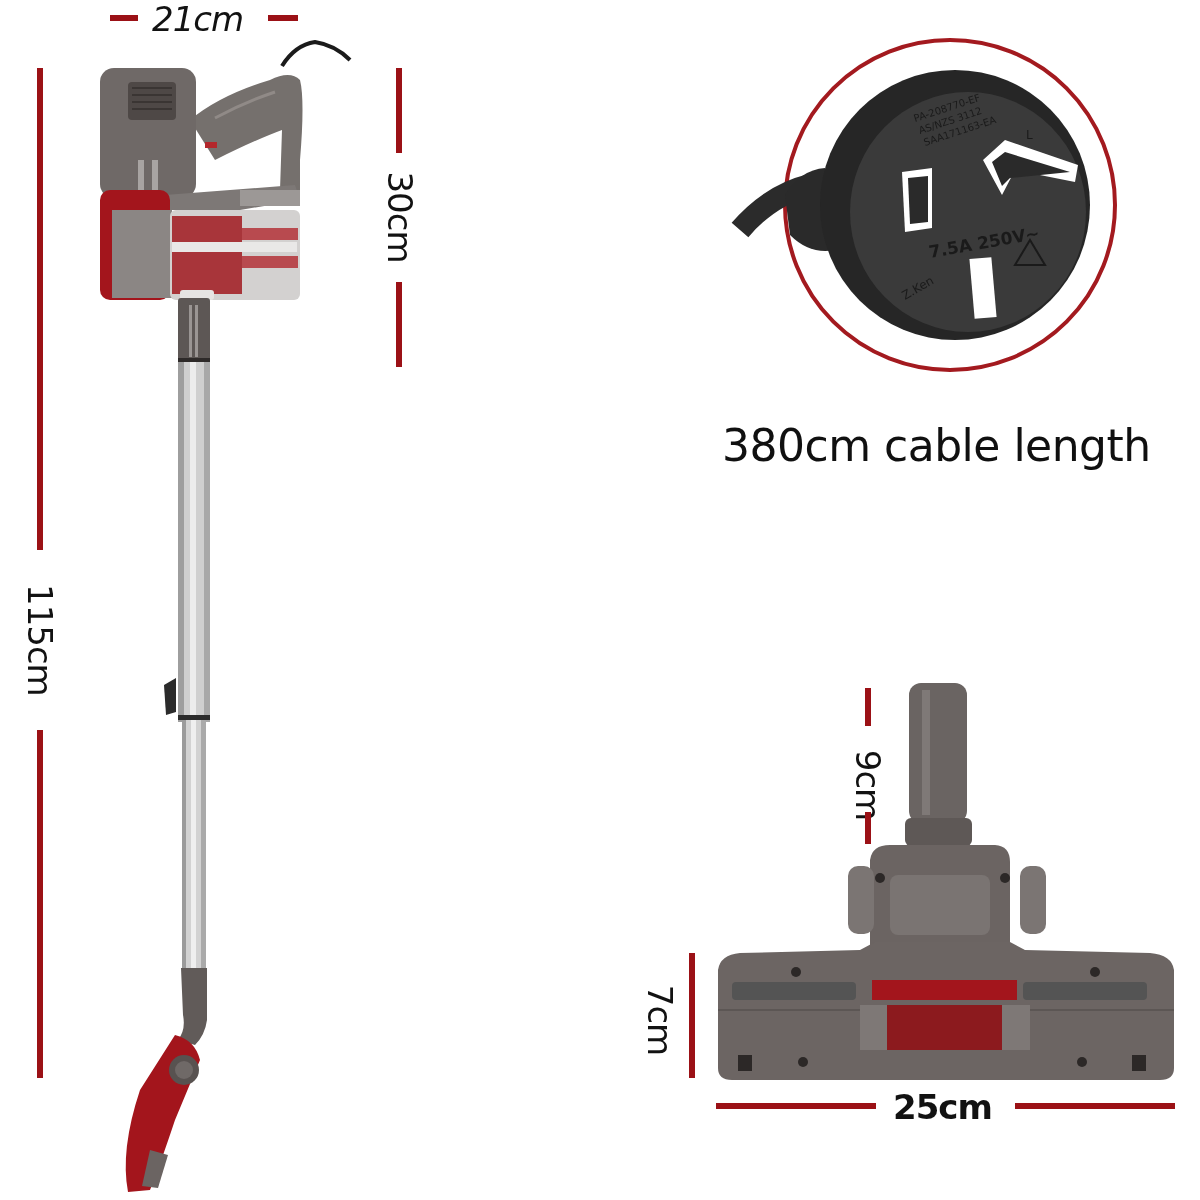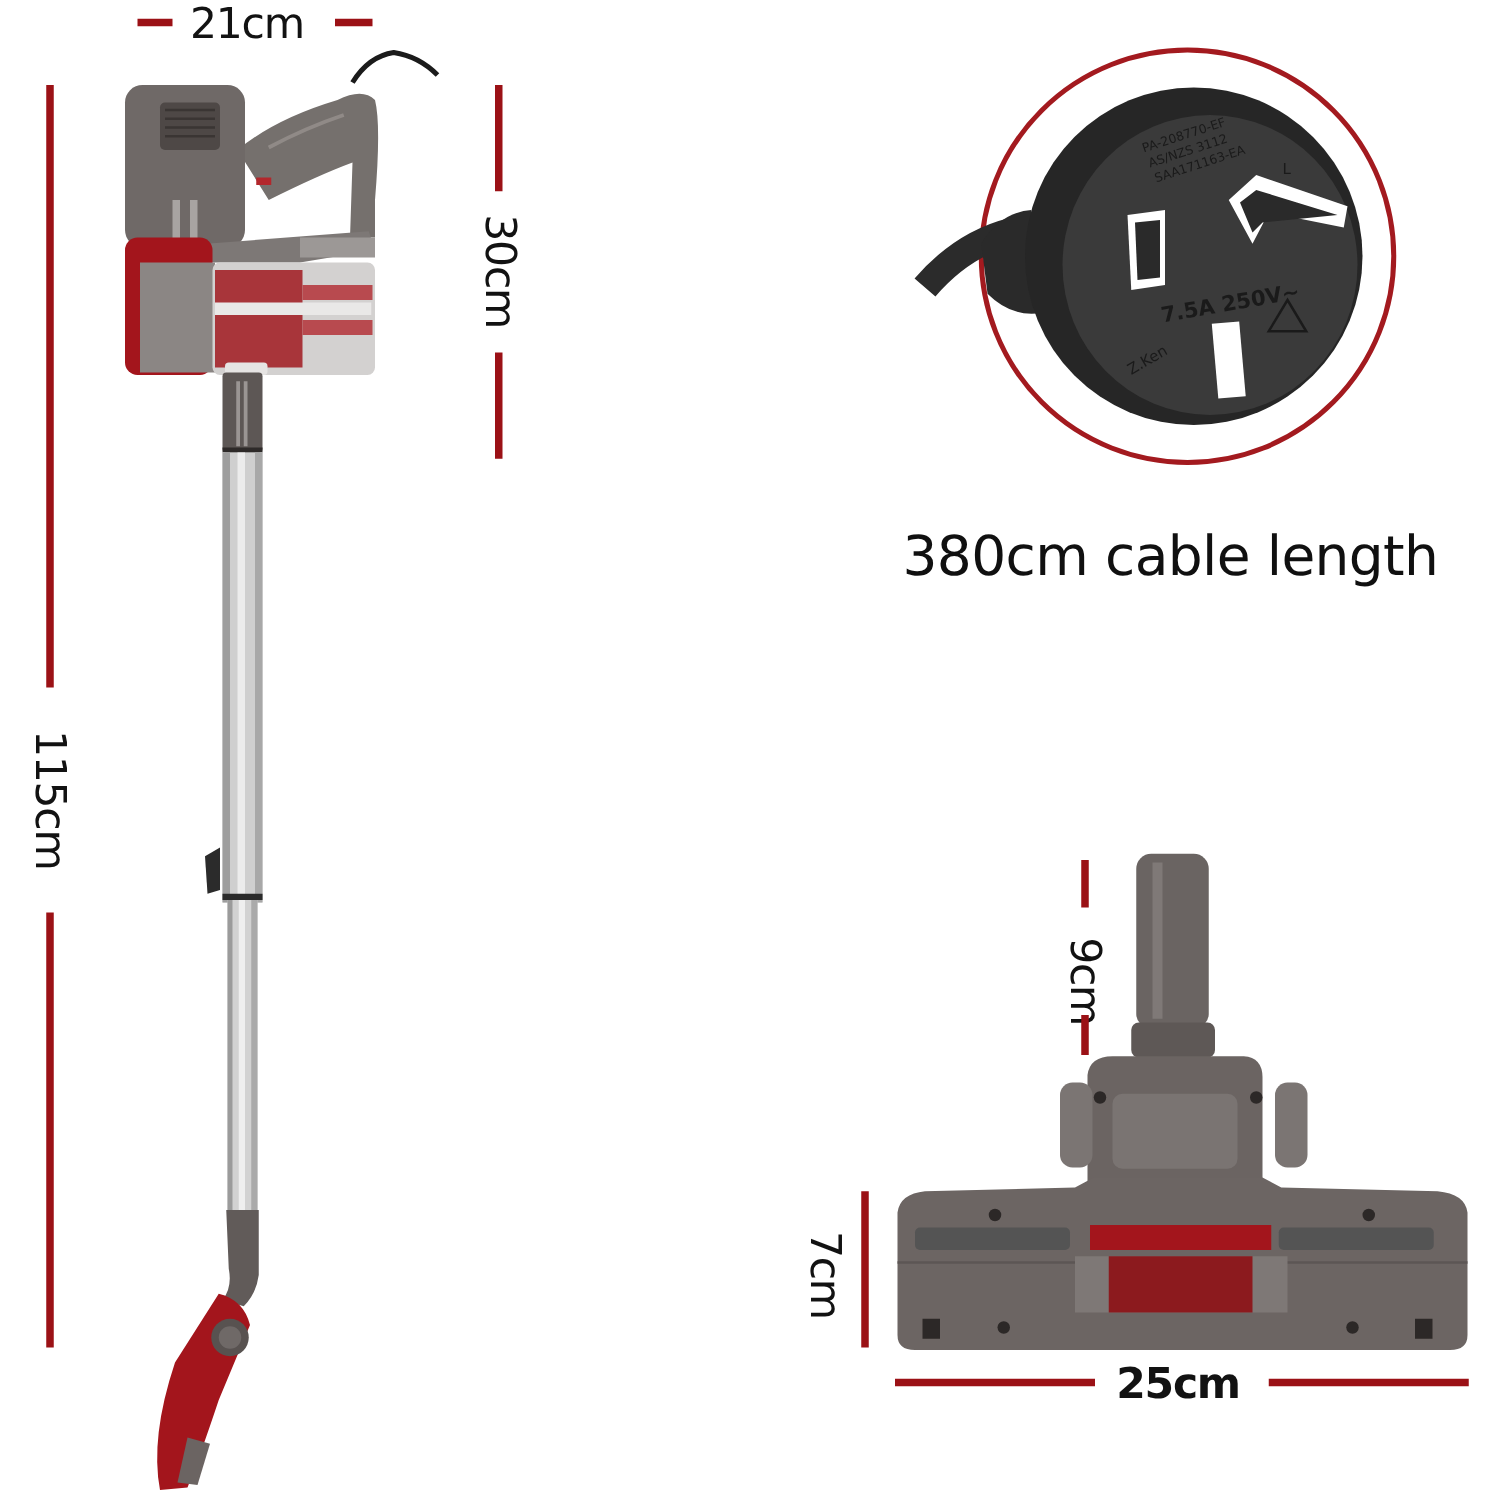--- a/index.html
+++ b/index.html
@@ -29,21 +29,21 @@
       white-space: nowrap;
       color: #101010;
       text-align: right;
     }
     svg { position: absolute; overflow: visible; }
   </style>
 </head>
 <body>
 
 <div class="dimline" style="left:110px; top:15px; width:28px; height:6px;"></div>
-<div class="dimlabel" style="left:152px; top:2px;">21cm</div>
+<div class="dimlabel" style="left:152px; top:2px;font-style:italic;">21cm</div>
 <div class="dimline" style="left:268px; top:15px; width:30px; height:6px;"></div>
 
 <div class="dimline" style="left:396px; top:68px; width:6px; height:85px;"></div>
 <div class="dimlabel rot90" style="left:350px; top:200px; width:100px; text-align:center;">30cm</div>
 <div class="dimline" style="left:396px; top:282px; width:6px; height:85px;"></div>
 
 <div class="dimline" style="left:37px; top:68px; width:6px; height:482px;"></div>
 <div class="dimlabel rot90" style="left:-15px; top:622px; width:110px; text-align:center;">115cm</div>
 <div class="dimline" style="left:37px; top:730px; width:6px; height:348px;"></div>
 

